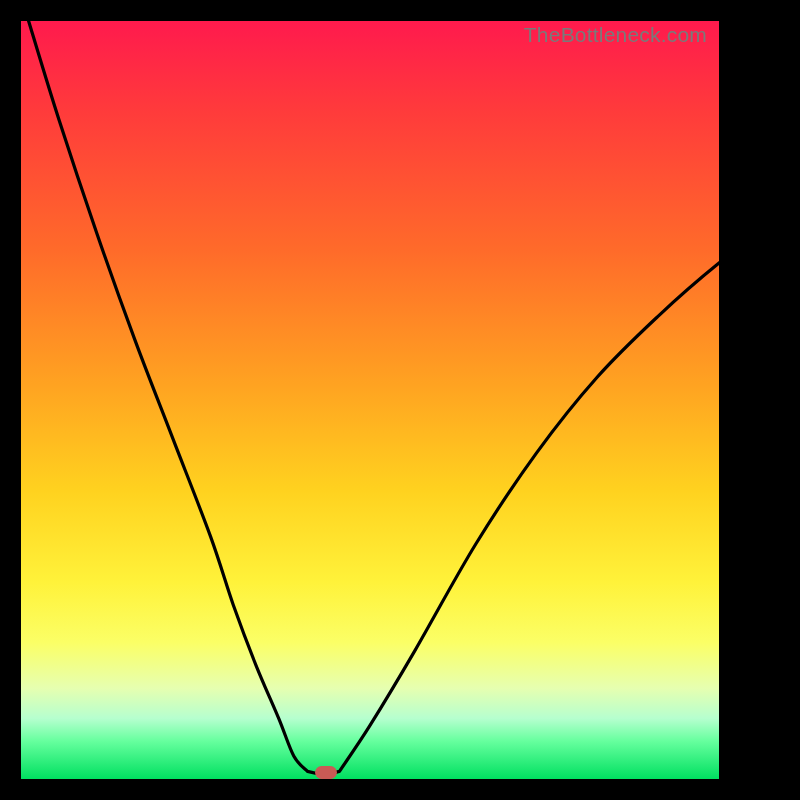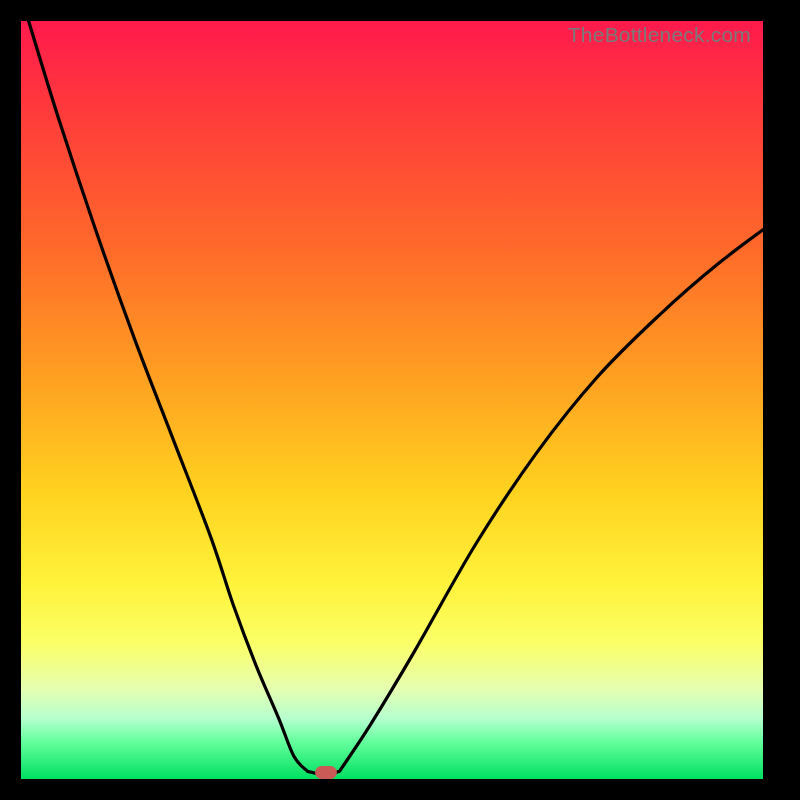--- a/index.html
+++ b/index.html
@@ -30,21 +30,20 @@
       #ff3b3b 12%,
       #ff6a2a 30%,
       #ffa321 48%,
       #ffd21f 62%,
       #fff23a 74%,
       #fbff66 82%,
       #e6ffb0 88%,
       #b6ffcf 92%,
       #66ff9e 95%,
       #00e060 100%);
-    padding-left: 44px;
   }
   .watermark {
     position: absolute;
     top: 2px;
     right: 12px;
     color: #7a7a7a;
     font-size: 21px;
     font-weight: 500;
     letter-spacing: 0.2px;
     user-select: none;

